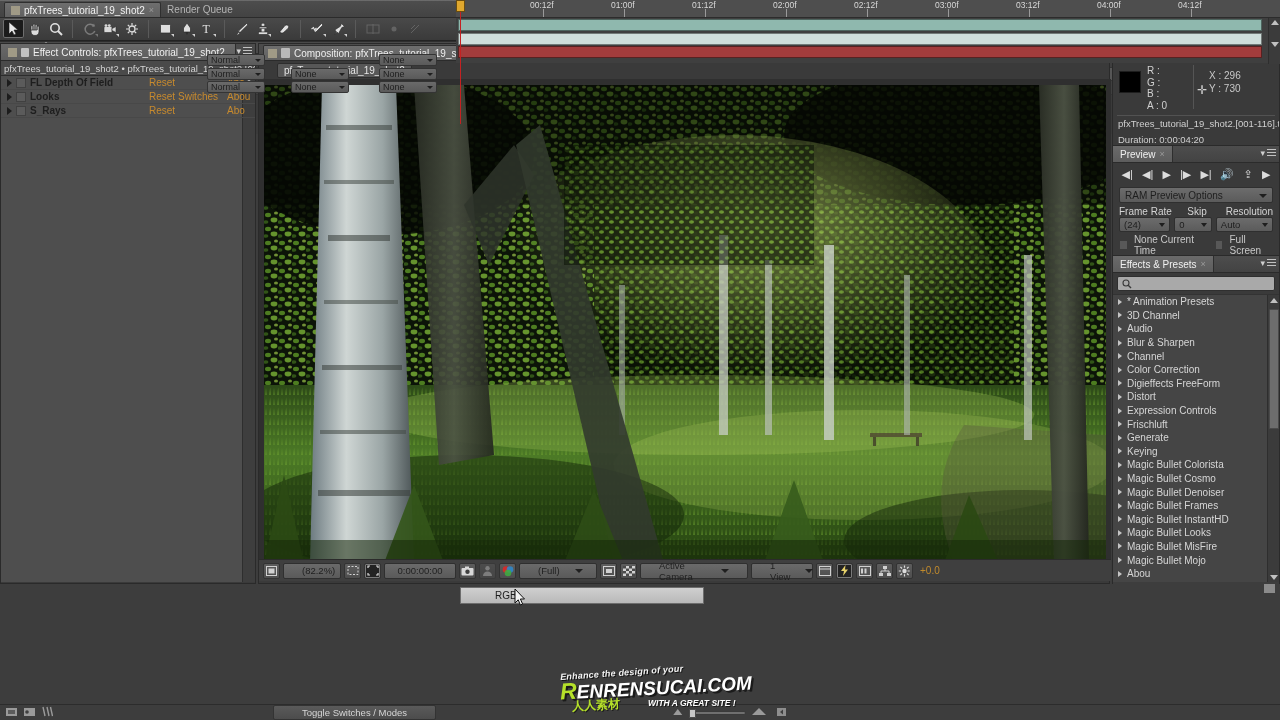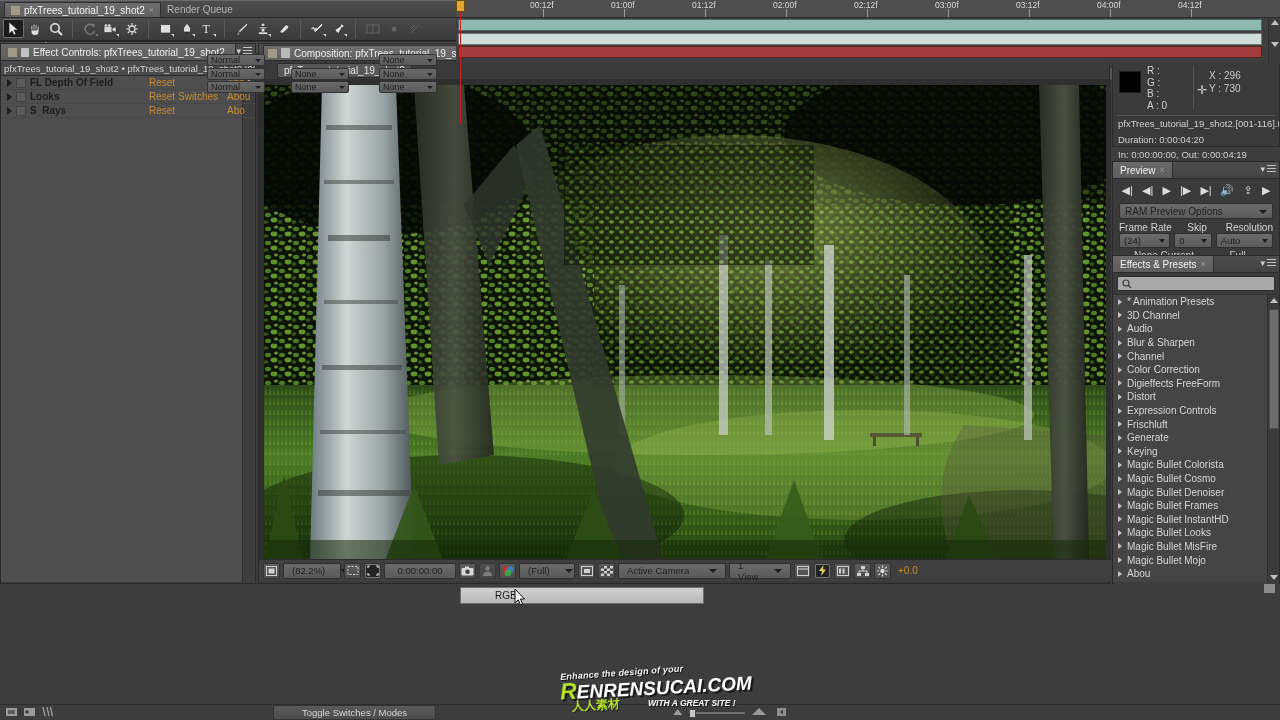--- a/index.html
+++ b/index.html
@@ -122,35 +122,35 @@
   .comp-img { position: relative; width: 842px; height: 478px; margin-top: -4px; overflow: hidden; }
   .comp-bottombar {
     position: absolute; left: 0; bottom: 2px; width: 852px; height: 22px;
     background: #3f3f3f; display: flex; align-items: center; gap: 3px; padding: 0 4px;
     border-top: 1px solid #2b2b2b;
   }
   .cb-btn { height: 16px; min-width: 17px; display:flex;align-items:center;justify-content:center;
     background: linear-gradient(#5d5d5d,#4e4e4e); border: 1px solid #333; border-radius: 2px; color:#d8d8d8; font-size:9px;}
   .cb-btn.on { background: #232323; box-shadow: inset 0 0 0 1px #7a7a7a;}
   .cb-field { height: 16px; background: linear-gradient(#6a6a6a,#5a5a5a); border: 1px solid #2f2f2f; border-radius:2px;
-    display:flex;align-items:center;padding:0 8px;font-size:9.5px;color:#1f1f1f;gap:15px;}
+    display:flex;align-items:center;padding:0 18px;font-size:9.5px;color:#1f1f1f;gap:15px;}
   .cb-field .arw { width:0;height:0;border-left:4px solid transparent;border-right:4px solid transparent;border-top:4px solid #1f1f1f;}
   .cb-plain { font-size: 10px; color: #c08a2c; padding-left: 4px; }
 
   
   #info-panel { left: 1112px; top: 43px; width: 168px; height: 104px; }
   .info-body { padding: 4px 6px 2px 6px; display: flex; gap: 6px; position: relative; }
   .info-swatch { width: 22px; height: 22px; background: #000; border: 1px solid #1e1e1e; margin-top: 6px;}
   .info-rgb { font-size: 10px; line-height: 11.5px; color: #d0d0d0; }
   .info-div { position: absolute; left: 80px; top: 4px; width: 1px; height: 44px; background: #555; }
   .info-xy { position: absolute; left: 96px; top: 8px; font-size: 10px; line-height: 13px; }
   .info-cross { position: absolute; left: 84px; top: 22px; color:#d0d0d0; font-size: 12px;}
   .info-meta { padding: 2px 5px; font-size: 9.5px; line-height: 11.5px; color: #d0d0d0; white-space: nowrap; overflow: hidden;}
 
-  #preview-panel { left: 1112px; top: 161px; width: 168px; height: 112px; }
+  #preview-panel { left: 1112px; top: 145px; width: 168px; height: 112px; }
   .prev-btns { display: flex; align-items: center; justify-content: space-around; height: 22px; padding: 0 4px; }
   .prev-btns .pb { color: #dcdcdc; font-size: 11px; }
   .prev-select {
     margin: 2px 6px; height: 16px; background: linear-gradient(#6c6c6c,#5b5b5b); border:1px solid #2f2f2f;
     border-radius:2px; font-size:10px;color:#1e1e1e;display:flex;align-items:center;padding-left:5px;position:relative;
   }
   .prev-select .arw{position:absolute;right:5px;top:6px;width:0;height:0;border-left:4px solid transparent;border-right:4px solid transparent;border-top:4px solid #1e1e1e;}
   .prev-labels { display:flex; padding: 1px 6px 0 6px; font-size: 10px; color:#d4d4d4; }
   .prev-fields { display:flex; padding: 0 6px; gap: 4px; align-items:center;}
   .mini-sel { height:15px;background:linear-gradient(#6c6c6c,#5b5b5b);border:1px solid #2f2f2f;border-radius:2px;
@@ -600,21 +600,21 @@
             <path d="M1 11c0-3 2-4.5 4.5-4.5S10 8 10 11z" fill="#c9c9c9"></path>
           </svg>
       </div>
       <div class="cb-btn">
         <svg width="14" height="12" viewBox="0 0 14 12">
             <circle cx="5" cy="4.5" r="3.3" fill="#d02c2c"></circle>
             <circle cx="9" cy="4.5" r="3.3" fill="#2c8ad0" opacity=".85"></circle>
             <circle cx="7" cy="8" r="3.3" fill="#3fae3f" opacity=".85"></circle>
           </svg>
       </div>
-      <div class="cb-field" style="width:56px">
+      <div class="cb-field" style="width:78px">
         <span>(Full)</span>
         <span class="arw" style="margin-left:auto"></span>
       </div>
       <div class="cb-btn">
         <svg width="12" height="10" viewBox="0 0 12 10">
             <rect x=".5" y=".5" width="11" height="9" fill="none" stroke="#d0d0d0"></rect>
             <rect x="3" y="3" width="6" height="4" fill="#d0d0d0"></rect>
           </svg>
       </div>
       <div class="cb-btn">

